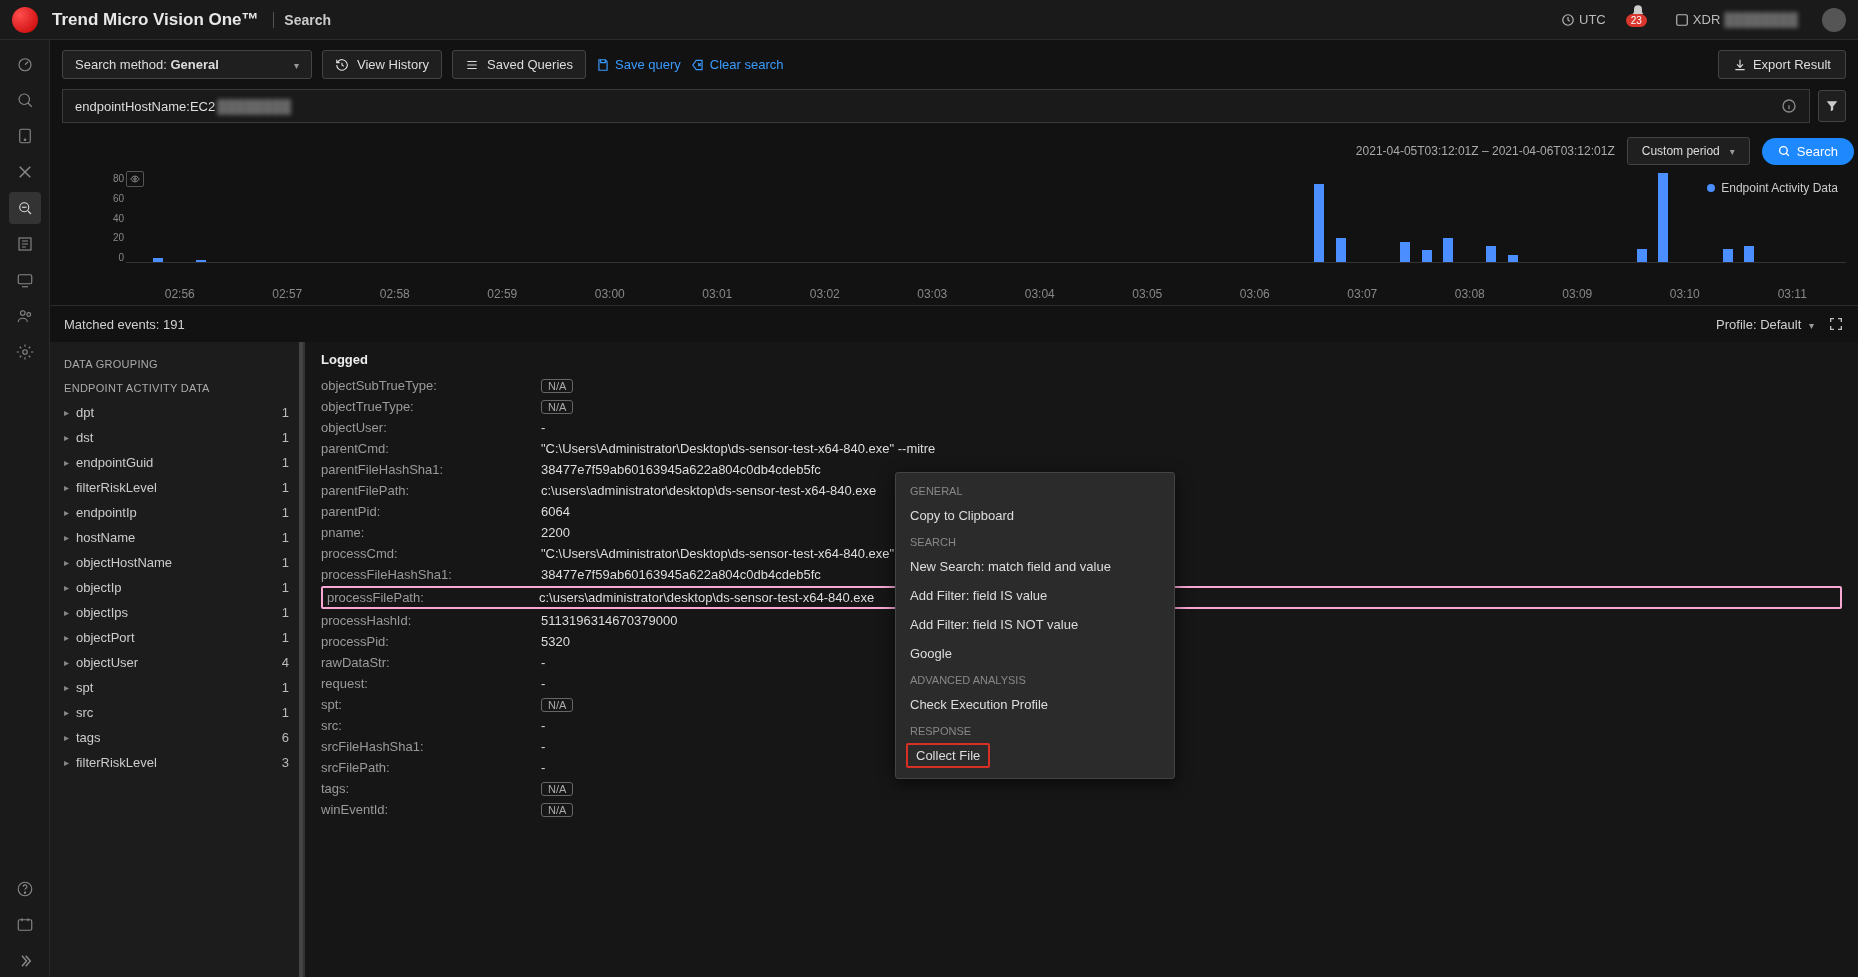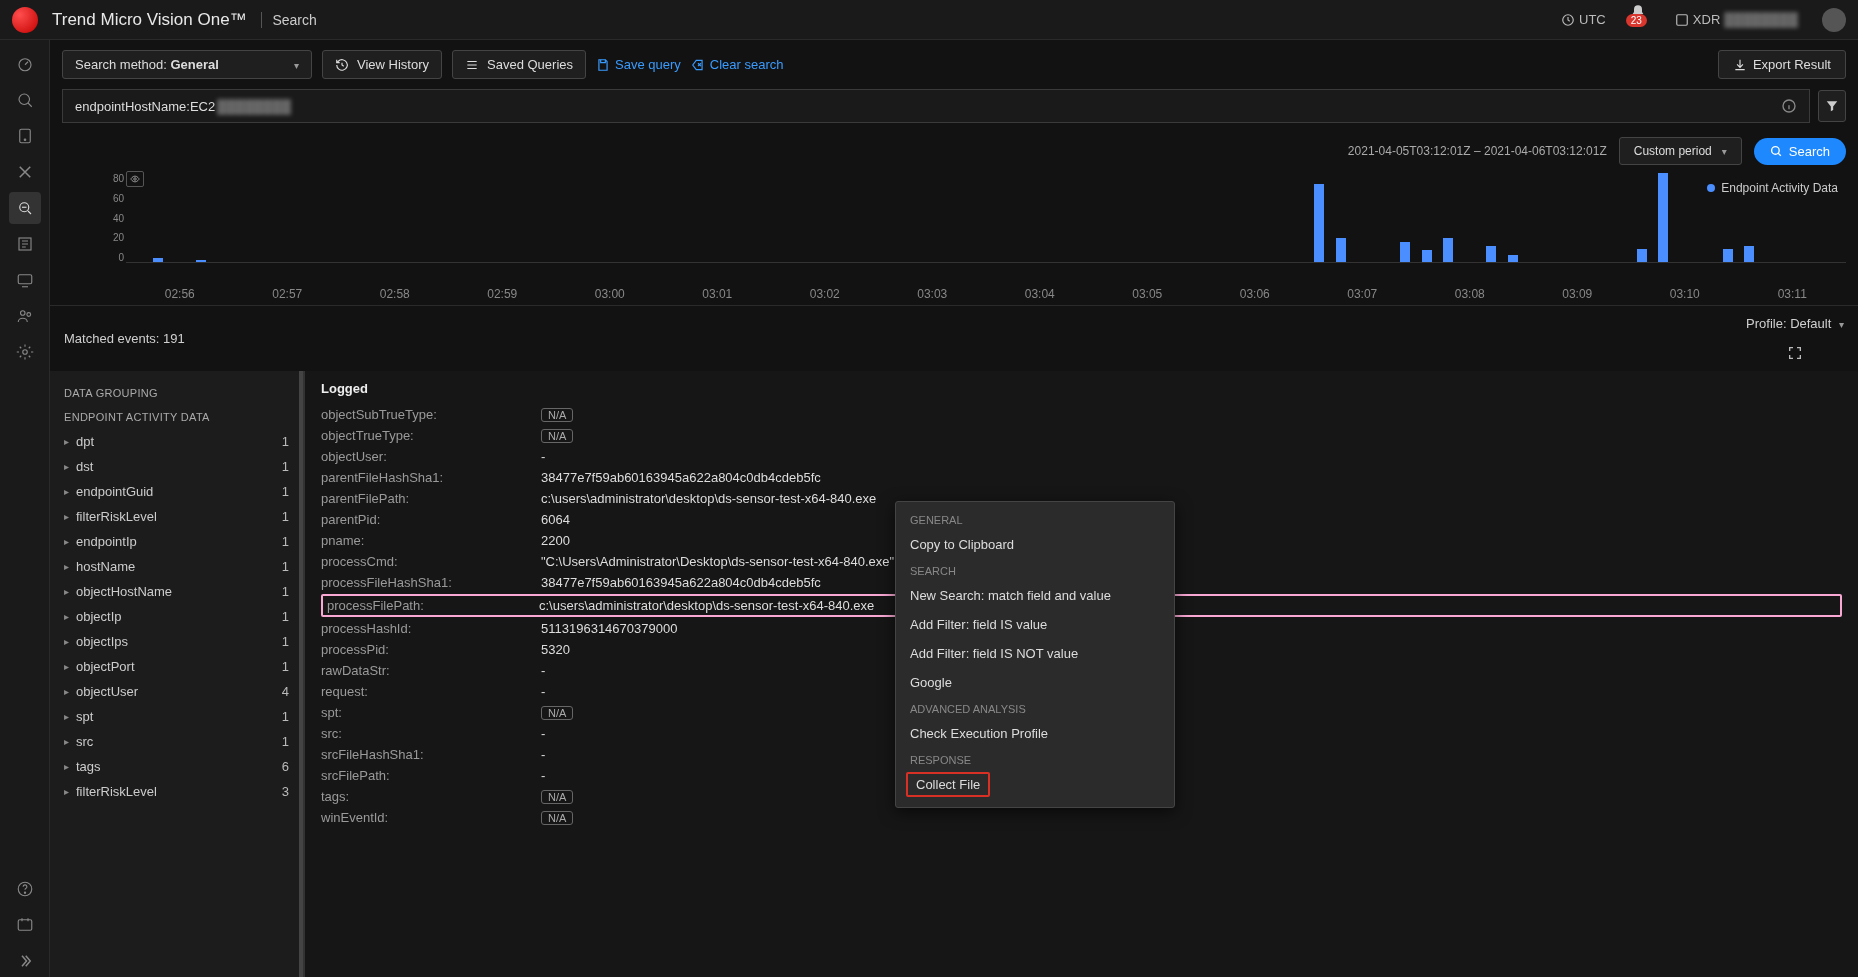--- a/index.html
+++ b/index.html
@@ -1,21 +1,21 @@
 <!DOCTYPE html>
 <html><head>
 <meta charset="utf-8">
 <style>
   * { margin: 0; padding: 0; box-sizing: border-box; }
   html, body { width: 100%; height: 100%; font-family: "Segoe UI", Arial, sans-serif; background: #121212; color: #d0d0d0; font-size: 13px; overflow: hidden; }
   .app { display: flex; flex-direction: column; height: 100vh; }
   
   .header { display: flex; align-items: center; height: 40px; background: #1a1a1a; padding: 0 12px; border-bottom: 1px solid #2a2a2a; }
   .logo { width: 26px; height: 26px; border-radius: 50%; background: radial-gradient(circle at 30% 30%, #ff4d4d, #c30000); margin-right: 14px; }
-  .title { font-size: 17px; color: #e8e8e8; font-weight: 400; }
+  .title { font-size: 17px; color: #e8e8e8; font-weight: 700; }
   .title .sub { font-size: 14px; border-left: 1px solid #555; margin-left: 10px; padding-left: 10px; color: #ccc; }
   .header-right { margin-left: auto; display: flex; align-items: center; gap: 24px; color: #bbb; }
   .header-right .pill { display: flex; align-items: center; gap: 4px; }
   .badge-red { background: #d9362d; color: #fff; border-radius: 8px; font-size: 10px; padding: 1px 5px; position: relative; top: -8px; left: -4px; }
   .avatar { width: 24px; height: 24px; border-radius: 50%; background: #555; }
   .blurred { color: #666; filter: blur(2px); }
   
   .body { display: flex; flex: 1; overflow: hidden; }
   .sidebar { width: 50px; background: #1a1a1a; border-right: 1px solid #2a2a2a; display: flex; flex-direction: column; align-items: center; padding-top: 8px; gap: 4px; }
   .sidebar .icon { width: 32px; height: 32px; display: flex; align-items: center; justify-content: center; color: #888; border-radius: 4px; cursor: pointer; }
@@ -26,36 +26,36 @@
   .toolbar { display: flex; align-items: center; gap: 10px; padding: 10px 12px; }
   .select-box, .btn { background: #1f1f1f; border: 1px solid #444; color: #ddd; padding: 6px 12px; border-radius: 3px; display: flex; align-items: center; gap: 8px; cursor: pointer; font-size: 13px; }
   .select-box { min-width: 250px; justify-content: space-between; }
   .link-btn { color: #3a9bff; cursor: pointer; display: flex; align-items: center; gap: 5px; }
   .btn-primary { background: #1e88ff; border: none; color: #fff; padding: 6px 16px; border-radius: 16px; font-size: 13px; cursor: pointer; display: flex; align-items: center; gap: 6px; }
   .btn-outline { background: #1f1f1f; border: 1px solid #444; color: #ddd; padding: 6px 14px; border-radius: 3px; display: flex; align-items: center; gap: 6px; cursor: pointer; }
   .search-query-row { display: flex; align-items: center; padding: 0 12px 10px 12px; gap: 8px; }
   .query-box { flex: 1; background: #1a1a1a; border: 1px solid #3a3a3a; padding: 8px 12px; border-radius: 0; color: #ddd; display: flex; align-items: center; }
   .query-box .blurred { margin-left: 2px; }
   .filter-icon-box { width: 28px; height: 32px; display: flex; align-items: center; justify-content: center; background: #1f1f1f; border: 1px solid #444; border-radius: 3px; cursor: pointer; }
-  .time-row { display: flex; align-items: center; justify-content: flex-end; padding: 4px 12px 8px 12px; gap: 12px; color: #aaa; font-size: 12px; }
+  .time-row { display: flex; align-items: center; justify-content: flex-end; padding: 4px 4px 8px 12px; gap: 12px; color: #aaa; font-size: 12px; }
   
   .chart-wrap { position: relative; padding: 0 12px 4px 76px; }
   .chart-eye { position: absolute; left: 76px; top: -2px; width: 18px; height: 16px; border: 1px solid #555; border-radius: 2px; display: flex; align-items: center; justify-content: center; font-size: 11px; }
   .chart { position: relative; height: 110px; display: flex; }
   .y-axis { position: absolute; left: -16px; top: 0; height: 90px; display: flex; flex-direction: column; justify-content: space-between; font-size: 10px; color: #888; text-align: right; width: 14px; }
   .bars-area { flex: 1; display: flex; align-items: flex-end; height: 90px; position: relative; border-bottom: 1px solid #333; }
   .bar-slot { flex: 1; display: flex; justify-content: center; align-items: flex-end; height: 100%; }
   .bar { width: 10px; background: #4a8eff; }
   .x-labels { display: flex; margin-top: 4px; }
   .x-labels span { flex: 1; text-align: center; font-size: 12px; color: #888; }
   .legend { position: absolute; right: 20px; top: 8px; font-size: 12px; color: #ccc; display: flex; align-items: center; gap: 6px; }
   .legend-dot { width: 8px; height: 8px; border-radius: 50%; background: #4a8eff; }
   
   .matched-row { display: flex; align-items: center; padding: 10px 14px; border-top: 1px solid #2a2a2a; justify-content: space-between; }
-  .matched-row .right { display: flex; align-items: center; gap: 14px; flex-direction: column; }
+  .matched-row .right { display: flex; align-items: center; gap: 14px; }
   
   .content-split { flex: 1; display: flex; overflow: hidden; background: #161616; }
   .left-panel { width: 255px; background: #1c1c1c; border-right: 2px solid #333; overflow-y: auto; padding: 10px 0; position: relative; }
   .left-panel::after { content: ""; position: absolute; right: 0; top: 0; width: 4px; height: 100%; background: #444; }
   .left-panel .section-title { font-size: 11px; color: #aaa; padding: 6px 14px; letter-spacing: 0.3px; }
   .dg-row { display: flex; align-items: center; padding: 5px 14px; color: #ccc; cursor: pointer; }
   .dg-row .chev { width: 12px; color: #888; font-size: 10px; }
   .dg-row .name { flex: 1; }
   .dg-row .count { color: #bbb; }
   .right-panel { flex: 1; overflow: auto; padding: 10px 16px; position: relative; }
@@ -515,20 +515,24 @@
               </div>
               <div class="detail-row">
                 <div class="key">objectTrueType:</div>
                 <div class="val"><span class="na-badge">N/A</span></div>
               </div>
               <div class="detail-row">
                 <div class="key">objectUser:</div>
                 <div class="val">-</div>
               </div>
               <div class="detail-row">
+                <div class="key">parentCmd:</div>
+                <div class="val">"C:\Users\Administrator\Desktop\ds-sensor-test-x64-840.exe" --mitre</div>
+              </div>
+              <div class="detail-row">
                 <div class="key">parentFileHashSha1:</div>
                 <div class="val">38477e7f59ab60163945a622a804c0db4cdeb5fc</div>
               </div>
               <div class="detail-row">
                 <div class="key">parentFilePath:</div>
                 <div class="val">c:\users\administrator\desktop\ds-sensor-test-x64-840.exe</div>
               </div>
               <div class="detail-row">
                 <div class="key">parentPid:</div>
                 <div class="val">6064</div>

